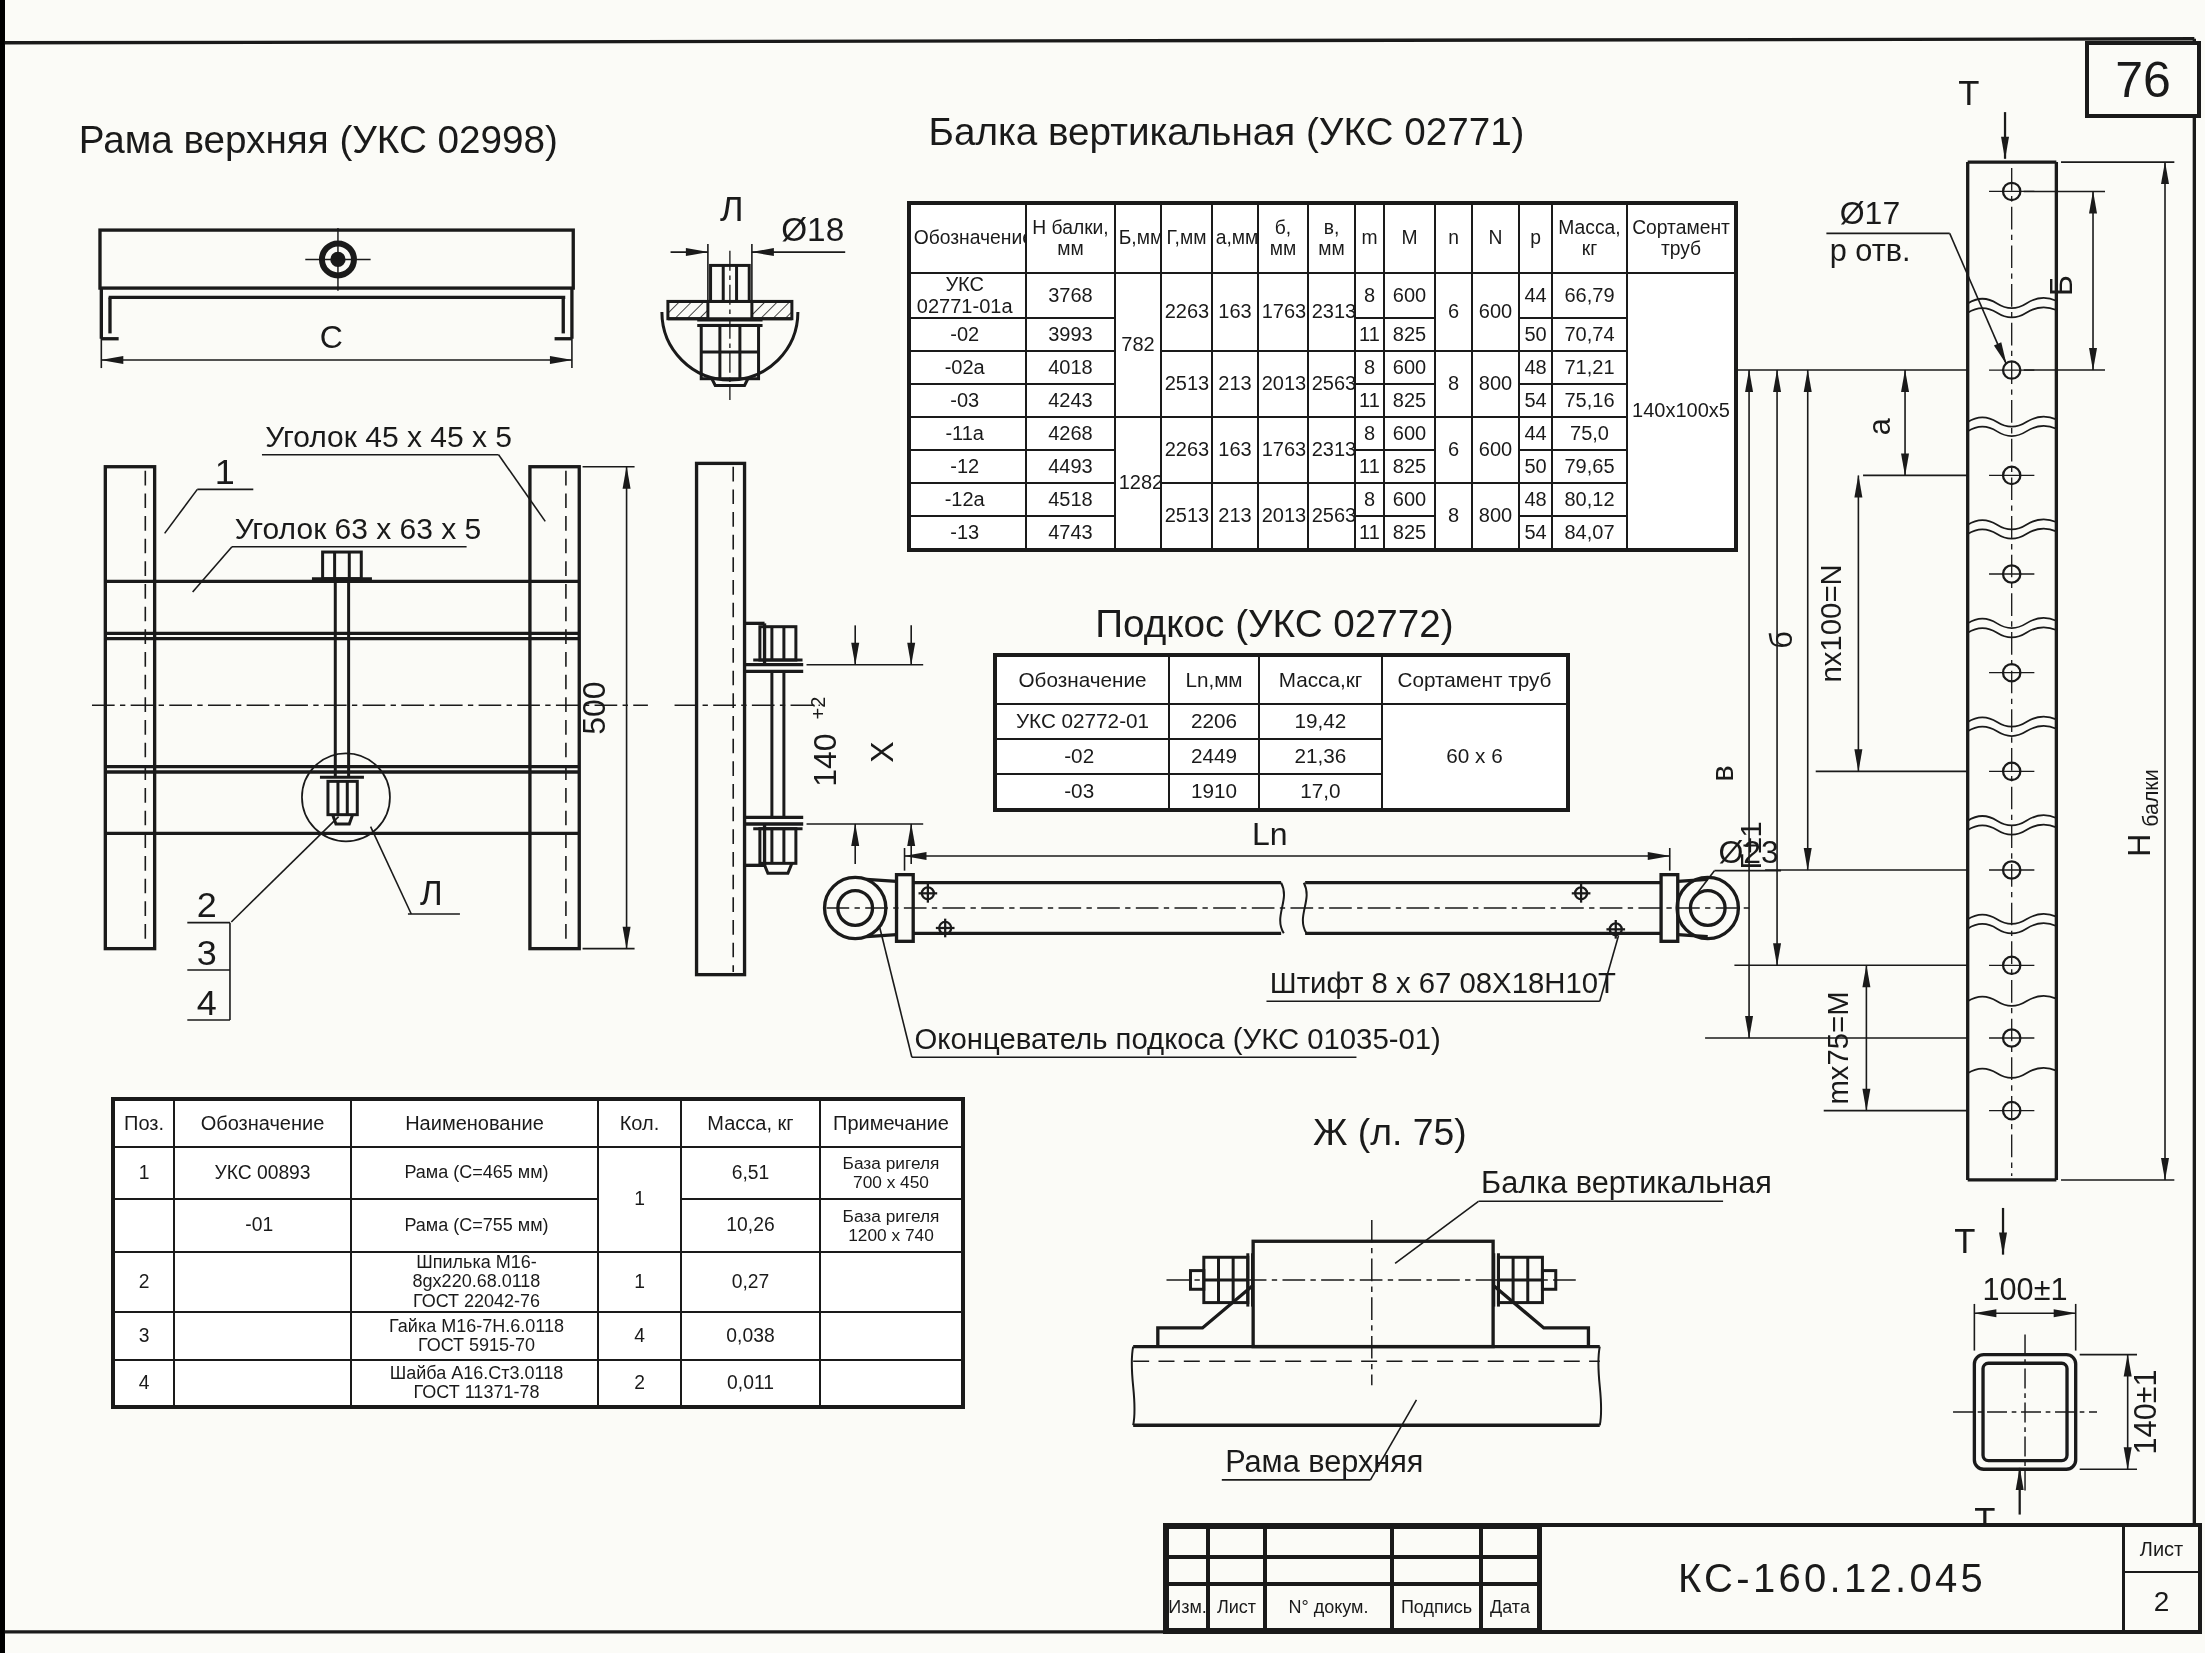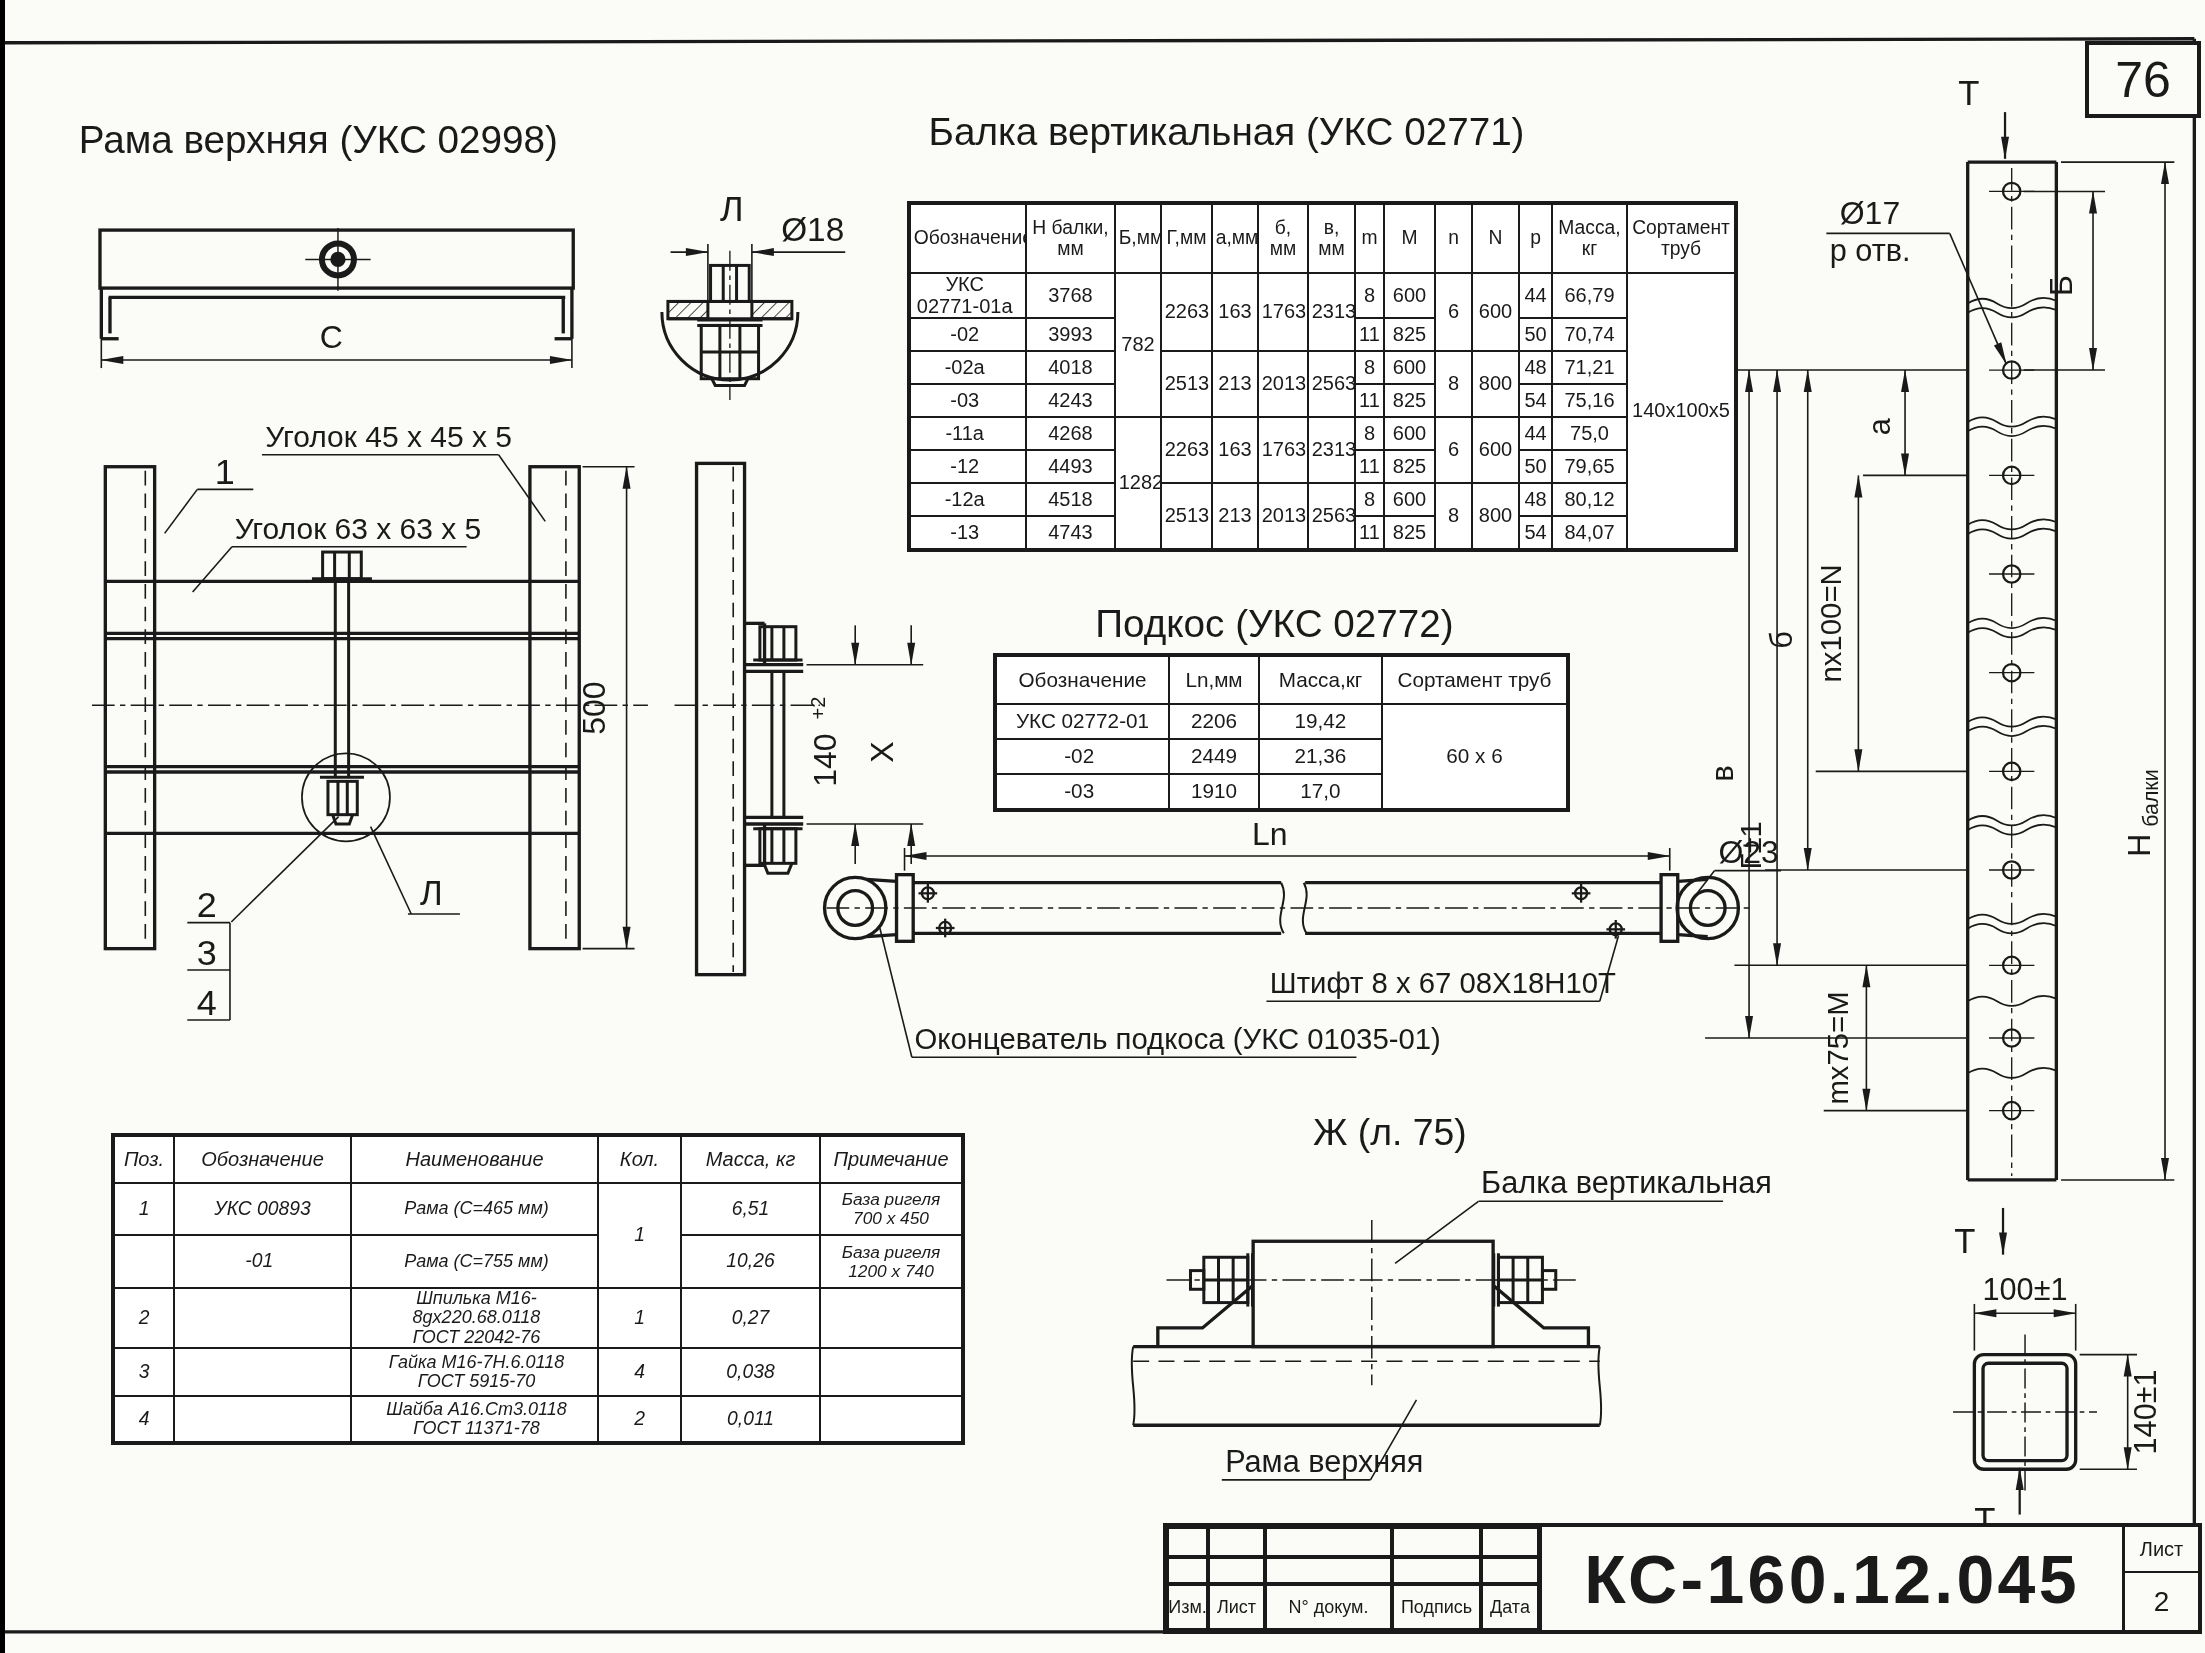--- a/index.html
+++ b/index.html
@@ -23,38 +23,38 @@
   .al{text-align:center;padding-left:6.7px !important;}
 
   #beam-table{left:907px;top:201px;width:827px;height:319px;font-size:20px;}
   #beam-table th{font-size:19.3px;height:67px;}
   #beam-table td{height:31px;}
 
   #strut-table{left:993px;top:653px;width:573px;height:147px;font-size:20.7px;}
   #strut-table th{height:46px;font-size:20.7px;}
   #strut-table td{height:33px;}
 
-  #parts-table{left:111px;top:1133px;width:849px;height:294px;font-size:19.3px;font-style:italic;}
+  #parts-table{left:111px;top:1097px;width:849px;height:294px;font-size:19.3px;}
   #parts-table th{height:45px;font-size:20px;}
   #parts-table .note{font-size:17.3px;}
   #parts-table .nm{font-size:18px;}
 
   .pagenum{
     position:absolute;left:2085px;top:41px;width:108px;height:69px;
     border:4px solid #1a1a1a;display:flex;align-items:center;justify-content:center;
     font-size:50px;background:#fbfbf7;
   }
   .stamp{
     position:absolute;left:1163px;top:1523px;width:1031px;height:103px;
     border:4px solid #1a1a1a;display:flex;background:#fbfbf7;
   }
   .stamp .grid{width:372px;display:grid;grid-template-columns:41px 57px 127px 89px 58px;grid-template-rows:30px 27px 1fr;}
   .stamp .grid div{border:2px solid #1a1a1a;display:flex;align-items:center;justify-content:center;font-size:18px;}
   .stamp .doc{flex:1;border-left:3.3px solid #1a1a1a;border-right:3.3px solid #1a1a1a;
-    display:flex;align-items:center;justify-content:center;font-size:68px;letter-spacing:3.3px;font-weight:bold;}
+    display:flex;align-items:center;justify-content:center;font-size:40px;letter-spacing:3.3px;}
   .stamp .sh{width:73px;display:flex;flex-direction:column;}
   .stamp .sh .l{height:44px;border-bottom:2.7px solid #1a1a1a;display:flex;align-items:center;justify-content:center;font-size:20px;}
   .stamp .sh .v{flex:1;display:flex;align-items:center;justify-content:center;font-size:28px;}
 </style>
 </head>
 <body>
 
 <div class="scan-edge"></div>
 
 <svg class="draw" width="2205" height="1654" viewBox="0 0 3308 2481" stroke="#1a1a1a" fill="none" stroke-width="3">

